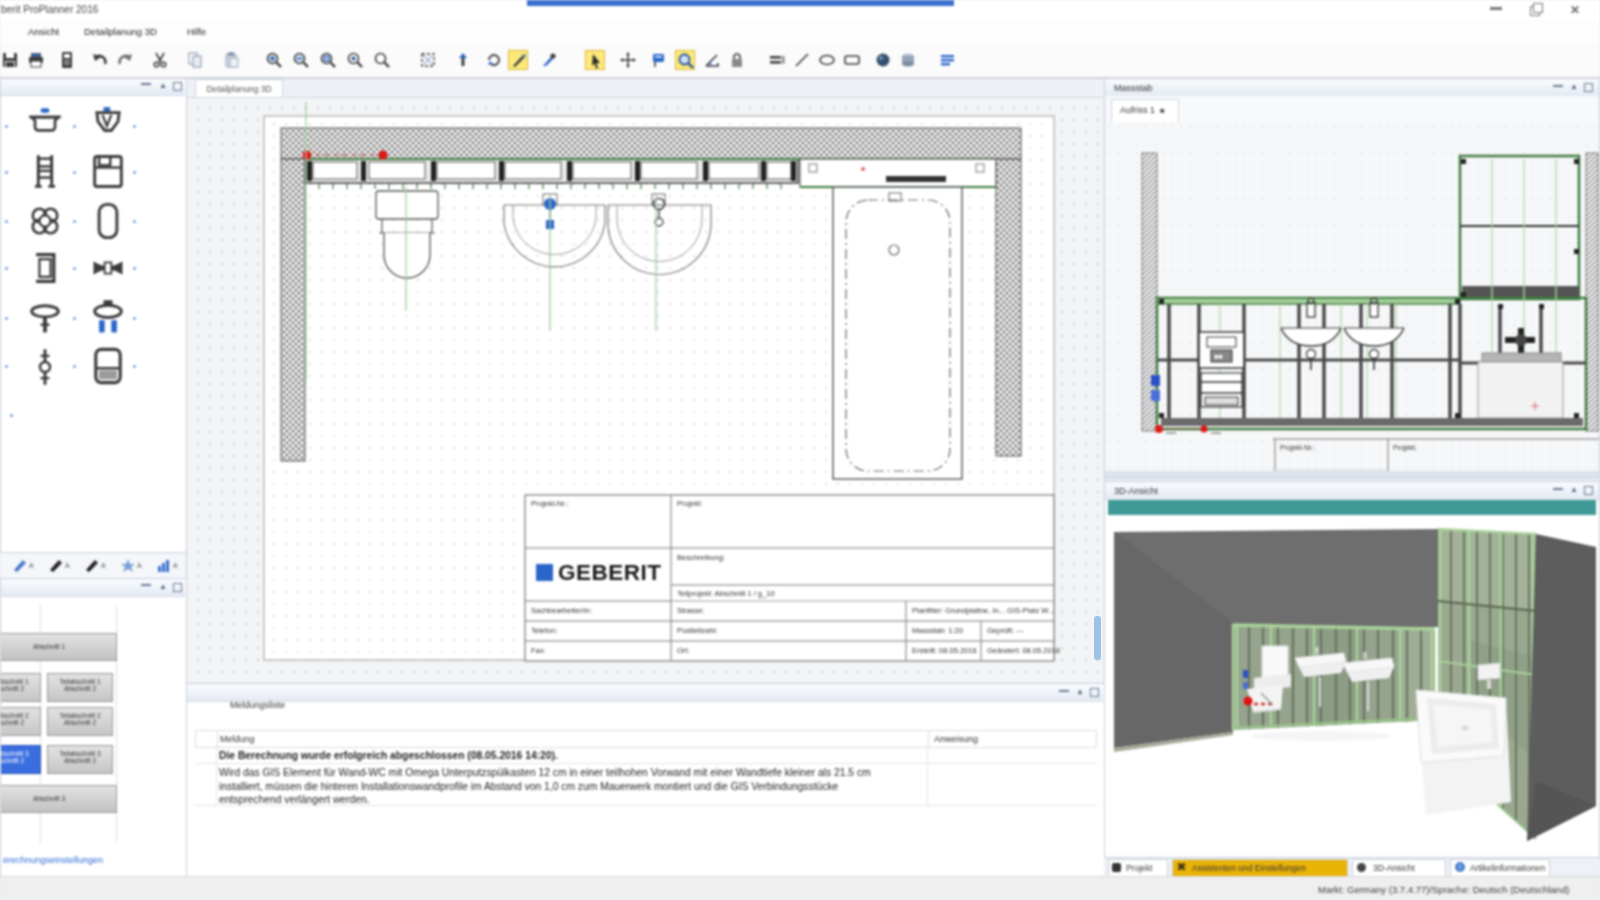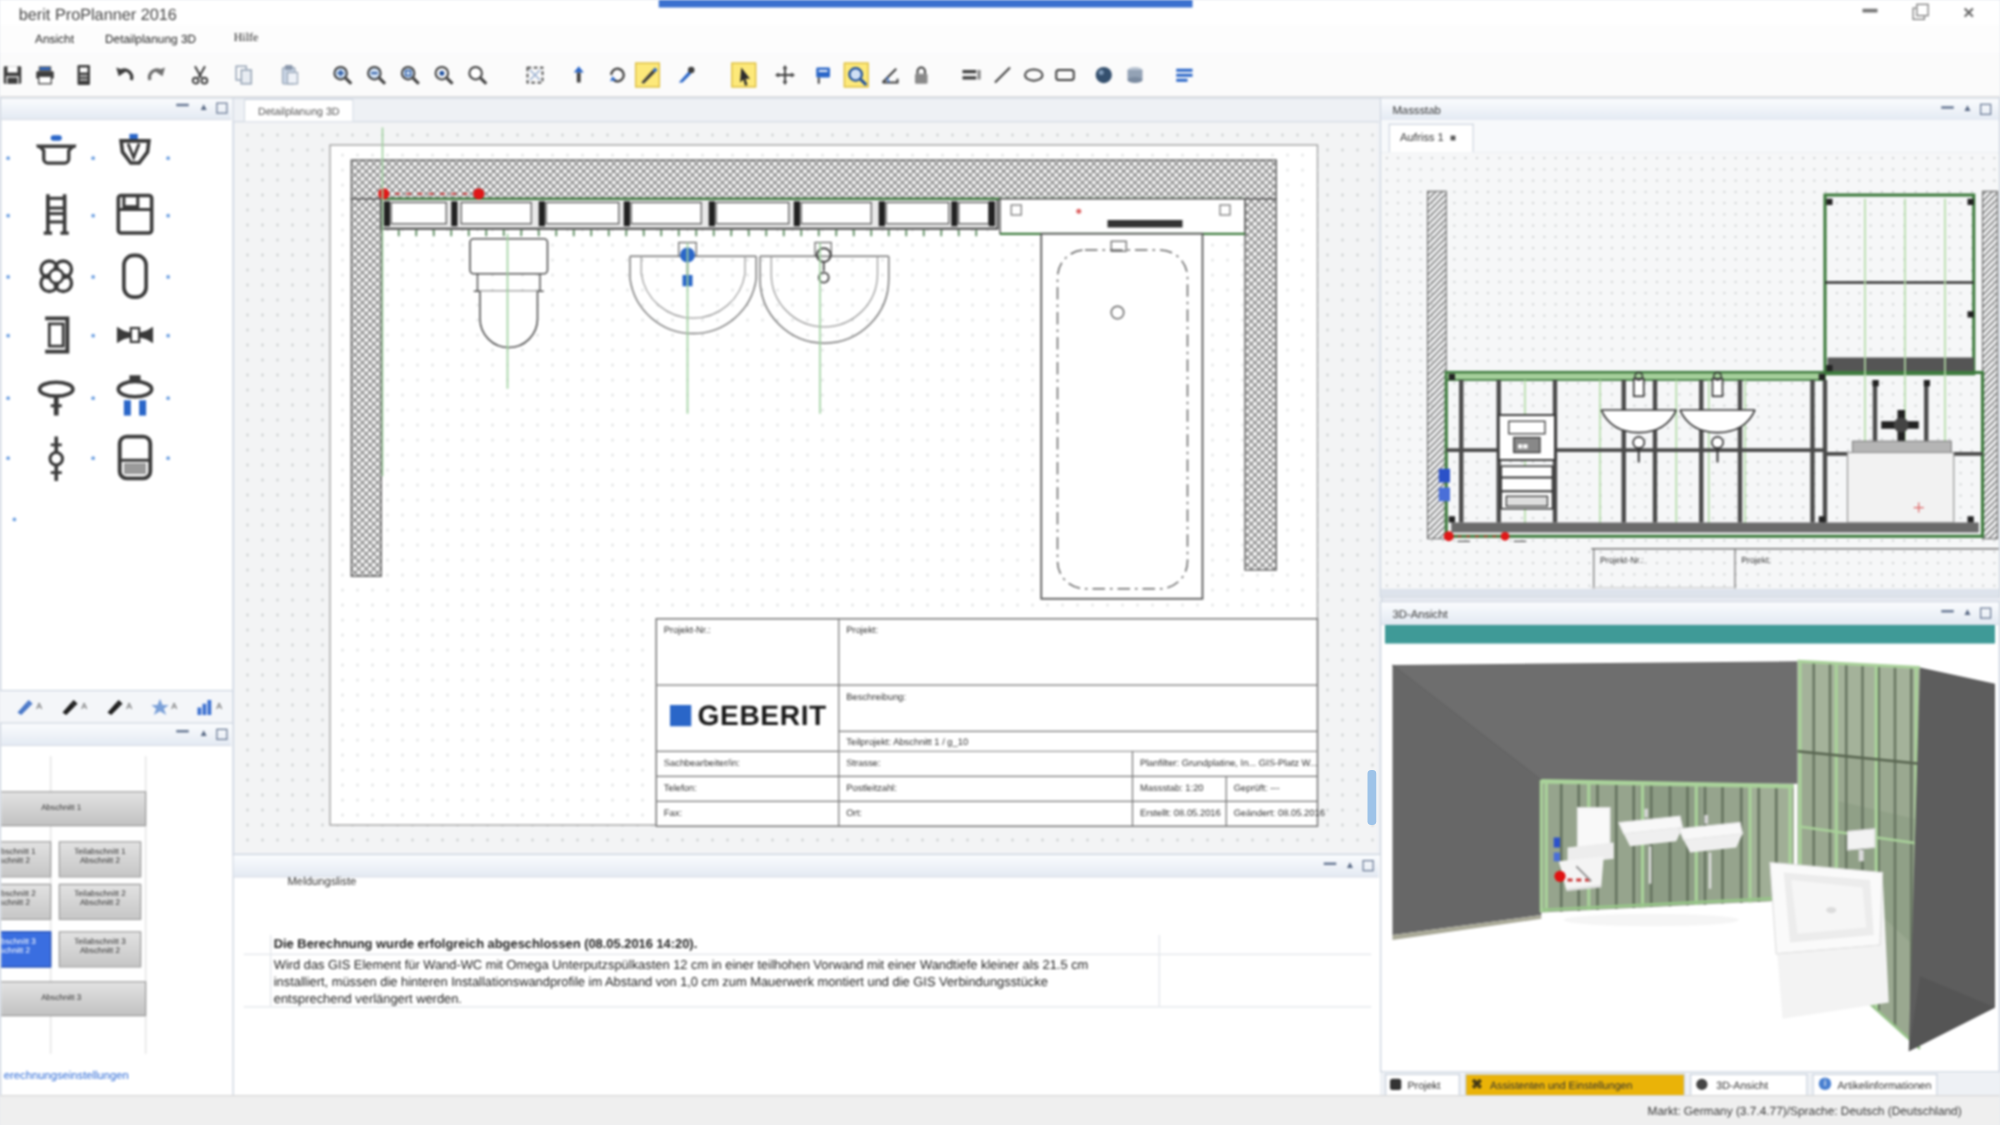--- a/index.html
+++ b/index.html
@@ -7,32 +7,32 @@
        font-family:"Liberation Sans",sans-serif;background:#e7eaf1;}
   .abs{position:absolute;}
   .dotgrid{background-image:radial-gradient(#c9cccc 0.9px,transparent 1px);}
 </style>
 </head>
 <body>
 <div id="blurwrap" class="abs" style="left:0;top:0;width:1600px;height:900px;filter:blur(0.8px);">
 
 <div class="abs" style="left:0;top:0;width:1600px;height:20px;background:#ffffff;border-bottom:1px solid #e8e8e8;">
   <div class="abs" style="left:527px;top:0;width:427px;height:6px;background:#3a70cf;"></div>
-  <div class="abs" style="left:15px;top:4px;font-size:13px;color:#444;">berit ProPlanner 2016</div>
+  <div class="abs" style="left:1px;top:4px;font-size:10px;color:#444;">berit ProPlanner 2016</div>
   <div class="abs" style="left:1490px;top:7px;width:12px;height:3px;background:#777;"></div>
   <div class="abs" style="left:1530px;top:6px;width:8px;height:8px;border:1.5px solid #777;background:#fff;"></div>
   <div class="abs" style="left:1533px;top:3px;width:8px;height:8px;border:1.5px solid #777;background:#fff;"></div>
   <div class="abs" style="left:1570px;top:3px;font-size:12px;color:#666;font-weight:bold;">✕</div>
 </div>
 
 <div class="abs" style="left:0;top:20px;width:1600px;height:23px;background:#fdfdfd;">
 
   <div class="abs" style="left:28px;top:6px;font-size:9.5px;color:#222;">Ansicht</div>
   <div class="abs" style="left:84px;top:6px;font-size:9.5px;color:#222;">Detailplanung 3D</div>
-  <div class="abs" style="left:187px;top:6px;font-size:9.5px;color:#222;font-family:Liberation Serif, serif;">Hilfe</div>
+  <div class="abs" style="left:187px;top:6px;font-size:9.5px;color:#222;">Hilfe</div>
 </div>
 
 <div id="toolbar" class="abs" style="left:0;top:43px;width:1600px;height:34px;background:#fbfbfb;border-bottom:1px solid #d5d5d5;">
 <div class="abs" style="left:0px;top:7px;width:20px;height:20px;padding:1px;box-sizing:border-box;"><svg width="18" height="18" viewBox="0 0 18 18">
           <rect x="2" y="2" width="14" height="14" rx="1" fill="#3d3d3d"></rect>
           <rect x="5" y="2" width="8" height="5" fill="#fff"></rect>
           <rect x="4" y="10" width="10" height="6" fill="#fff"></rect>
           <rect x="5" y="11" width="8" height="5" fill="#3d3d3d"></rect>
         </svg></div>
 <div class="abs" style="left:26px;top:7px;width:20px;height:20px;padding:1px;box-sizing:border-box;"><svg width="18" height="18" viewBox="0 0 18 18">
@@ -446,20 +446,26 @@
   </div>
 </div>
 
 <div class="abs" style="left:186px;top:683px;width:918px;height:193px;background:#fff;border:1px solid #c9d1dd;">
   <div class="abs" style="left:0;top:0;width:916px;height:17px;background:linear-gradient(#fafcfe,#e4eaf3);border-bottom:1px solid #d5dce6;">
     <div class="abs" style="left:9px;top:16px;font-size:9px;color:#333;margin-left:34px;">Meldungsliste</div>
     <div class="abs" style="left:872px;top:6px;width:10px;height:2px;background:#6a7a95;"></div>
     <div class="abs" style="left:889px;top:3px;font-size:8px;color:#5a6a85;">▲</div>
     <div class="abs" style="left:903px;top:4px;width:7px;height:7px;border:1px solid #6a7a95;"></div>
   </div>
+  <div class="abs" style="left:8px;top:46px;width:902px;height:18px;background:#fff;border:1px solid #d9dde3;box-sizing:border-box;">
+    <div class="abs" style="left:24px;top:3px;font-size:9px;color:#333;">Meldung</div>
+    <div class="abs" style="left:738px;top:3px;font-size:9px;color:#333;">Anweisung</div>
+    <div class="abs" style="left:732px;top:0;width:1px;height:17px;background:#d9dde3;"></div>
+    <div class="abs" style="left:21px;top:0;width:1px;height:17px;background:#d9dde3;"></div>
+  </div>
   <div class="abs" style="left:8px;top:64px;width:902px;height:15px;border-bottom:1px solid #e2e5ea;">
     <div class="abs" style="left:24px;top:2px;font-size:10.3px;color:#222;font-weight:bold;">Die Berechnung wurde erfolgreich abgeschlossen (08.05.2016 14:20).</div>
     <div class="abs" style="left:732px;top:0;width:1px;height:15px;background:#e2e5ea;"></div>
     <div class="abs" style="left:21px;top:0;width:1px;height:15px;background:#e2e5ea;"></div>
   </div>
   <div class="abs" style="left:8px;top:79px;width:902px;height:42px;border-bottom:1px solid #e2e5ea;">
     <div class="abs" style="left:24px;top:3px;width:660px;font-size:10.3px;line-height:13.5px;color:#222;">Wird das GIS Element für Wand-WC mit Omega Unterputzspülkasten 12 cm in einer teilhohen Vorwand mit einer Wandtiefe kleiner als 21.5 cm installiert, müssen die hinteren Installationswandprofile im Abstand von 1,0 cm zum Mauerwerk montiert und die GIS Verbindungsstücke entsprechend verlängert werden.</div>
     <div class="abs" style="left:732px;top:0;width:1px;height:42px;background:#e2e5ea;"></div>
     <div class="abs" style="left:21px;top:0;width:1px;height:42px;background:#e2e5ea;"></div>
   </div>

